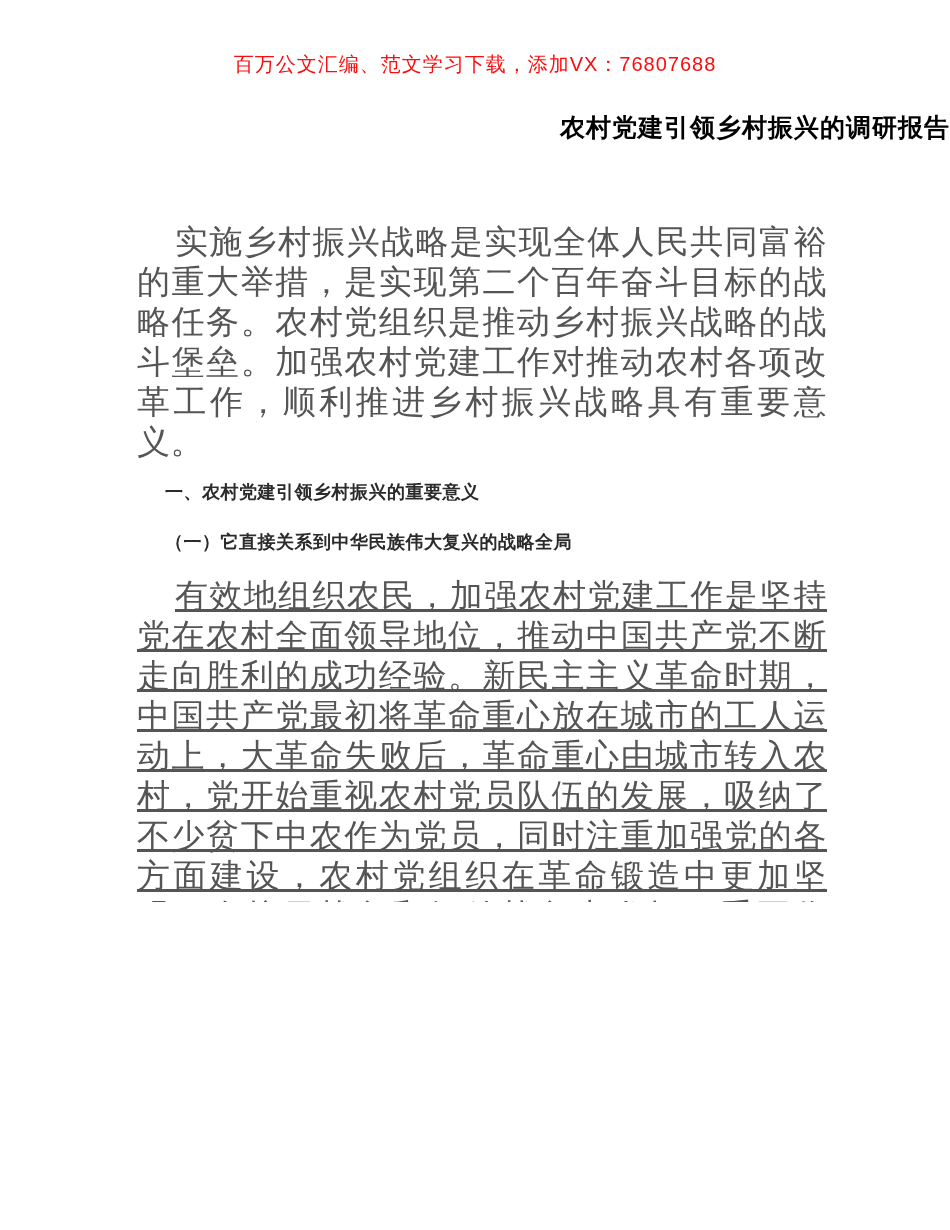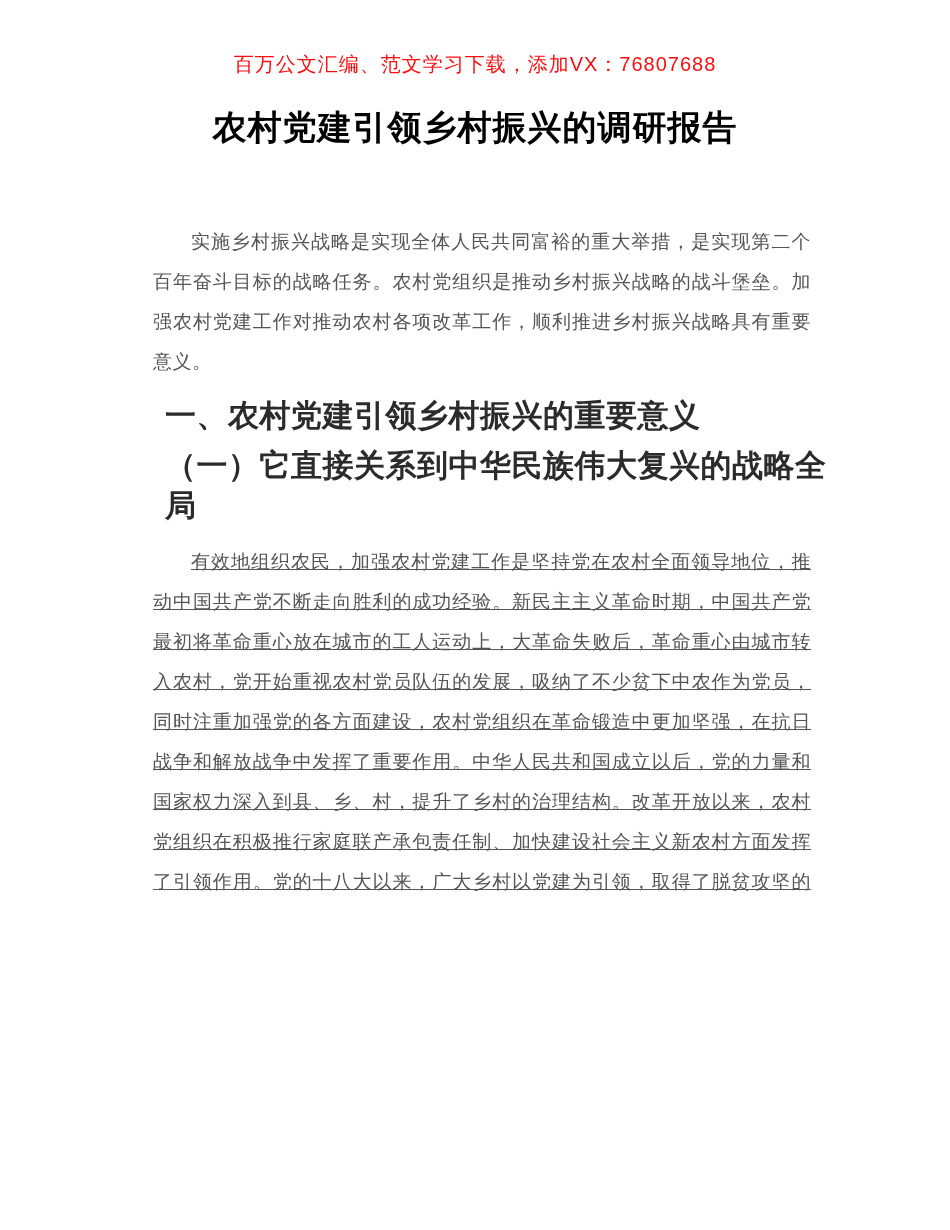--- a/index.html
+++ b/index.html
@@ -19,49 +19,49 @@
   .promo {
     font-family: "Liberation Sans", "DejaVu Sans", sans-serif;
     font-size: 20px;
     line-height: 24px;
     text-align: center;
     color: var(--promo, #ff0000);
     letter-spacing: 1px;
   }
   .doc-title {
     font-family: "Liberation Sans", "DejaVu Sans", sans-serif;
-    font-size: 34px;
+    font-size: 25px;
     line-height: 46px;
     font-weight: bold;
-    text-align: center;
+    text-align: right;
     color: var(--title, #000000);
     margin: 28px 0 0 0;
     letter-spacing: 1px;
   }
   .content {
     width: 690px;
     margin-left: 137px;
   }
   .para {
     font-family: "Liberation Serif", "DejaVu Serif", serif;
-    font-size: 19px;
+    font-size: 33px;
     line-height: 40px;
     color: var(--body_text, #555555);
     text-align: justify;
     text-align-last: left;
     text-indent: 38px;
     letter-spacing: 0.6px;
-    margin: 16px;
+    margin: 0;
   }
   .intro {
     margin-top: 72px;
   }
   .heading-sec, .heading-sub {
-    font-family: Liberation Mono, monospace;
-    font-size: 31px;
+    font-family: Liberation Serif, serif;
+    font-size: 18px;
     line-height: 40px;
     font-weight: bold;
     color: var(--heading, #2b2b2b);
     margin: 10px 0 0 0;
     padding-left: 28px;
     letter-spacing: 0.5px;
   }
   .body-para {
     margin-top: 14px;
     text-decoration: underline;

